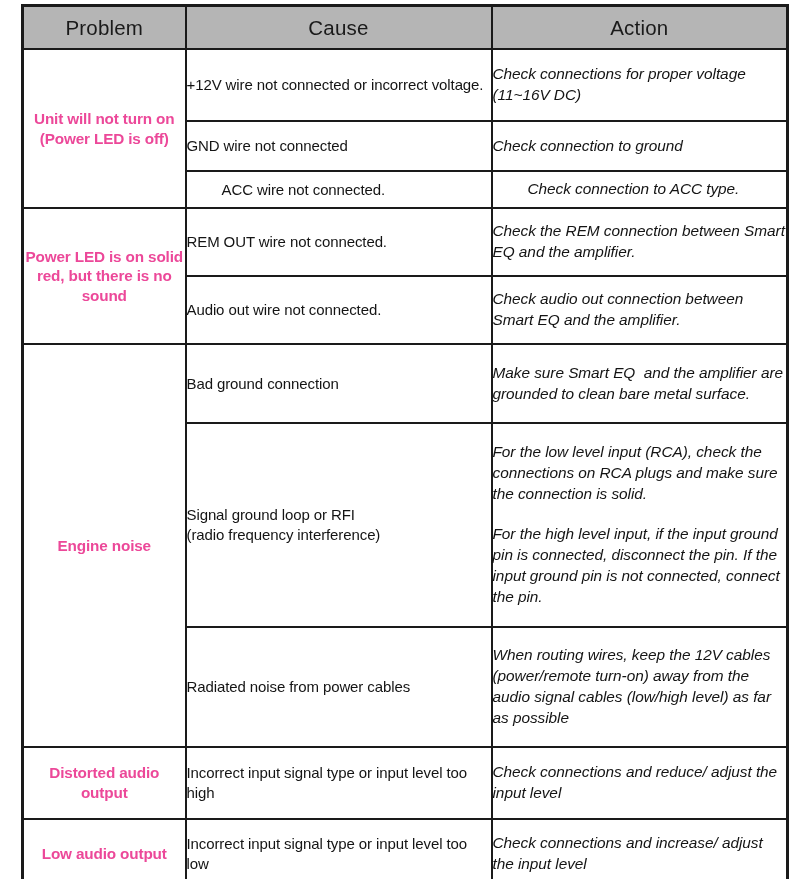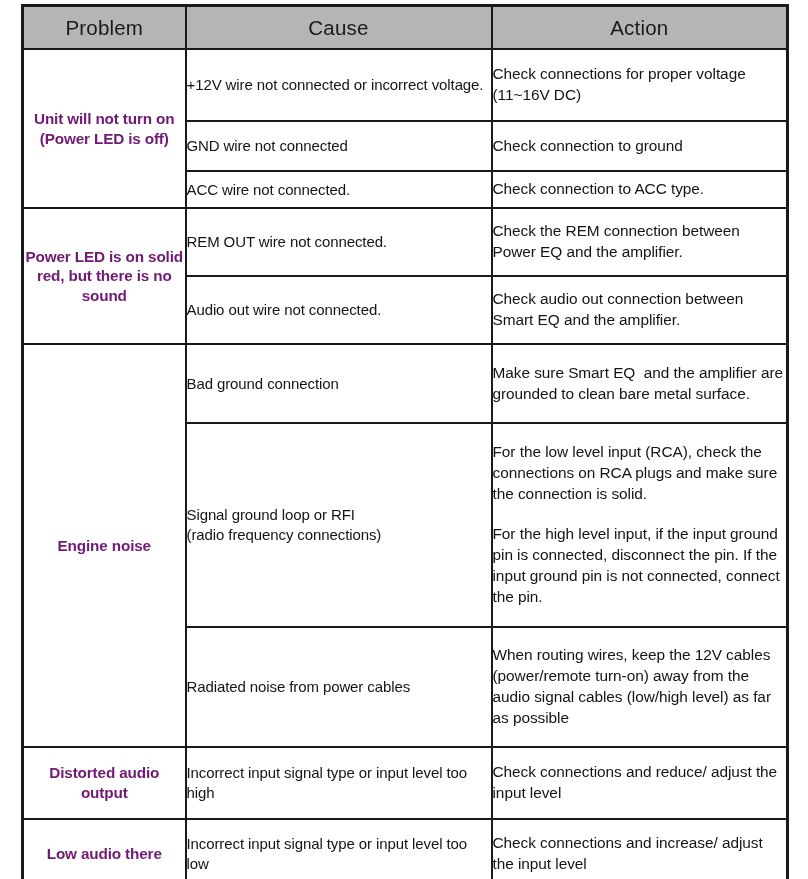--- a/index.html
+++ b/index.html
@@ -55,21 +55,21 @@
     height: 41px;
     line-height: 41px;
   }
 
   
   td.problem {
     text-align: center;
     font-weight: bold;
     font-size: 15.3px;
     line-height: 1.28;
-    color: #701a75;
+    color: #ec4899;
     padding: 3px 4px;
     letter-spacing: -0.15px;
   }
 
   
   td.cause {
     text-align: left;
     font-weight: 400;
     font-size: 15px;
     line-height: 1.33;
@@ -80,36 +80,37 @@
 
   
   td.action {
     text-align: left;
     font-weight: 400;
     font-size: 15.4px;
     line-height: 1.36;
     color: #141414;
     padding: 6px 4px 6px 9px;
     letter-spacing: -0.05px;
+    font-style: italic;
   }
 
   td.cause .ln,
   td.action .ln {
     display: block;
     white-space: pre-wrap;
   }
 
   td.action .para + .para {
     margin-top: 1.28em;
   }
 
   
   tr.r-12v      td { height: 72px; }
   tr.r-gnd      td { height: 50px; }
-  tr.r-acc      td { height: 37px; }
+  tr.r-acc      td { height: 37px; padding-left: 35px; }
   tr.r-rem      td { height: 68px; }
   tr.r-audioout td { height: 68px; }
   tr.r-badgnd   td { height: 79px; }
   tr.r-rfi      td { height: 204px; border-radius: 16px; }
   tr.r-radiated td { height: 120px; }
   tr.r-distort  td { height: 72px; }
   tr.r-low      td { height: 71px; }
 </style>
 </head>
 <body>
@@ -167,21 +168,21 @@
       <tr class="r-rem">
         <td class="problem" rowspan="2">
           <span class="ln">Power LED is on</span>
           <span class="ln">solid red, but</span>
           <span class="ln">there is no sound</span>
         </td>
         <td class="cause">
           <span class="ln">REM OUT wire not connected.</span>
         </td>
         <td class="action">
-          <span class="para ln">Check the REM connection between Power EQ and the amplifier.</span>
+          <span class="para ln">Check the REM connection between Smart EQ and the amplifier.</span>
         </td>
       </tr>
 
       <tr class="r-audioout">
         <td class="cause">
           <span class="ln">Audio out wire not connected.</span>
         </td>
         <td class="action">
           <span class="para ln">Check audio out connection between Smart EQ and the amplifier.</span>
         </td>
@@ -195,21 +196,21 @@
           <span class="ln">Bad ground connection</span>
         </td>
         <td class="action">
           <span class="para ln">Make sure Smart EQ  and the amplifier are grounded to clean bare metal surface.</span>
         </td>
       </tr>
 
       <tr class="r-rfi">
         <td class="cause">
           <span class="ln">Signal ground loop or RFI</span>
-          <span class="ln">(radio frequency connections)</span>
+          <span class="ln">(radio frequency interference)</span>
         </td>
         <td class="action">
           <span class="para ln">For the low level input (RCA), check the connections on RCA plugs and make sure the connection is solid.</span>
           <span class="para ln">For the high level input, if the input ground pin is connected, disconnect the pin. If the input ground pin is not connected, connect the pin.</span>
         </td>
       </tr>
 
       <tr class="r-radiated">
         <td class="cause">
           <span class="ln">Radiated noise from power cables</span>
@@ -227,21 +228,21 @@
         <td class="cause">
           <span class="ln">Incorrect input signal type or input level too high</span>
         </td>
         <td class="action">
           <span class="para ln">Check connections and reduce/ adjust the input level</span>
         </td>
       </tr>
 
       <tr class="r-low">
         <td class="problem">
-          <span class="ln">Low audio there</span>
+          <span class="ln">Low audio output</span>
         </td>
         <td class="cause">
           <span class="ln">Incorrect input signal type or input level too low</span>
         </td>
         <td class="action">
           <span class="para ln">Check connections and increase/ adjust the input level</span>
         </td>
       </tr>
 
     </tbody>

